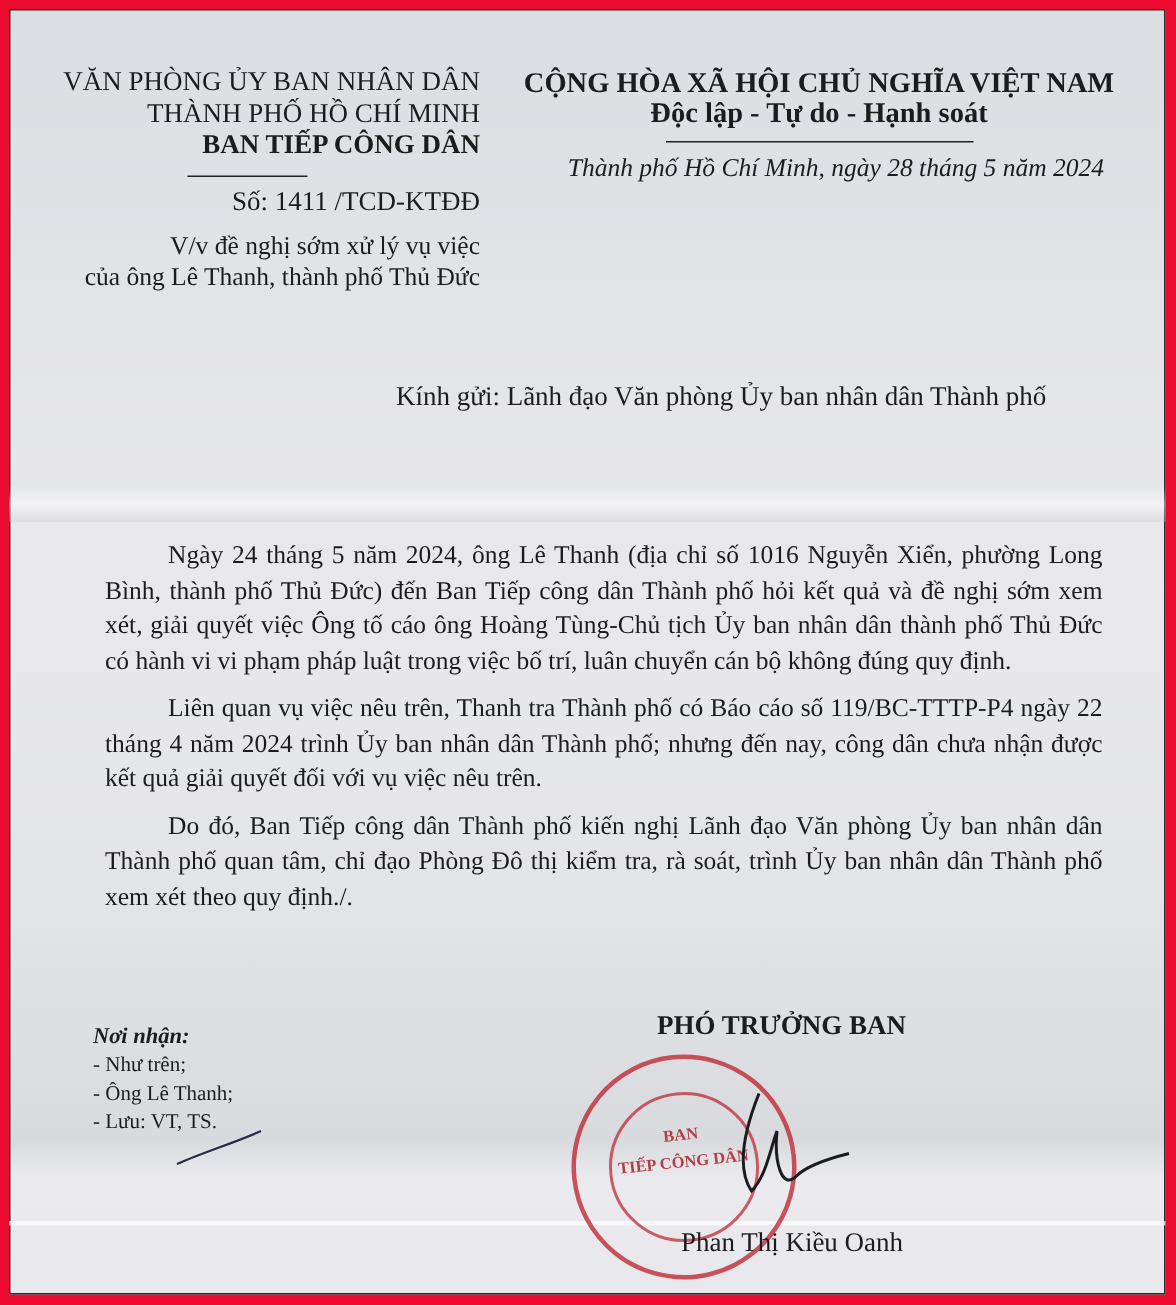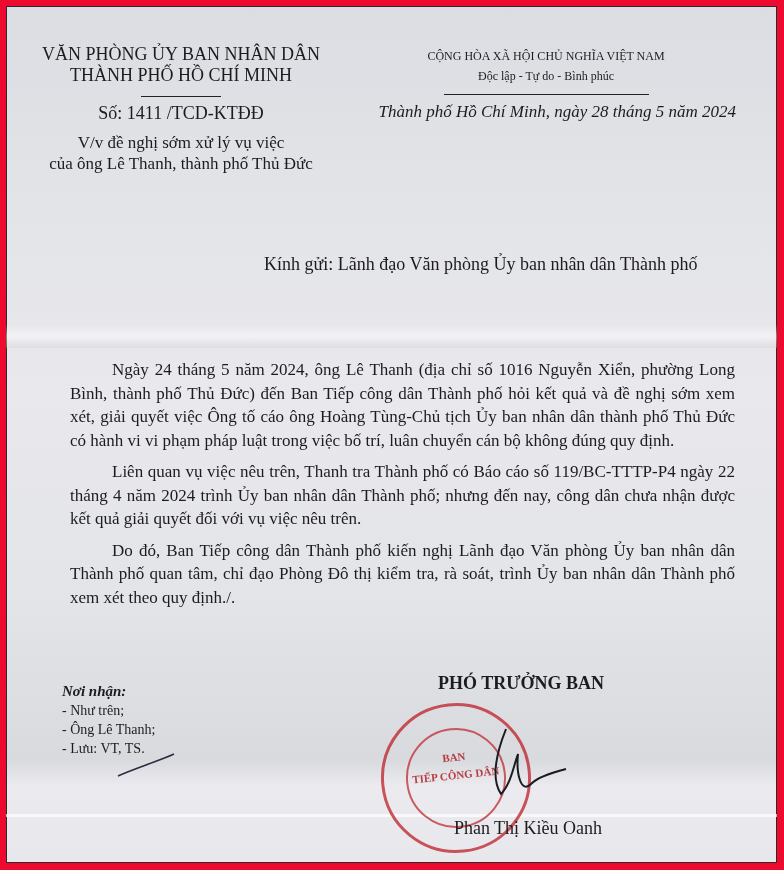--- a/index.html
+++ b/index.html
@@ -20,24 +20,24 @@
   .crease {
     position: absolute; left: 0; right: 0; top: 318px; height: 24px;
     background: linear-gradient(180deg, rgba(255,255,255,0) 0%, rgba(255,255,255,0.45) 50%, rgba(200,200,205,0.3) 100%);
   }
   .crease2 {
     position: absolute; left: 0; right: 0; top: 808px; height: 3px;
     background: rgba(255,255,255,0.7);
   }
   .abs { position: absolute; }
   .center { text-align: center; }
-  .hdr-left { left: 20px; top: 38px; width: 310px; font-size: 18px; line-height: 21px; }
+  .hdr-left { left: 4px; top: 38px; width: 310px; font-size: 18px; line-height: 21px; text-align: right; }
   .hdr-left .bold { font-weight: bold; }
   .rule { height: 1px; background: #222; margin: 10px auto 6px auto; }
-  .hdr-right { left: 340px; top: 40px; width: 400px; font-size: 12px; line-height: 20px; font-weight: normal; }
+  .hdr-right { left: 340px; top: 40px; width: 400px; font-size: 19px; line-height: 20px; font-weight: bold; }
   .date-line { left: 340px; top: 96px; width: 390px; font-size: 17px; font-style: italic; text-align: right; }
   .so { font-size: 18px; margin-top: 2px; }
   .vv { font-size: 17px; line-height: 21px; margin-top: 8px; }
   .kinh-gui { left: 258px; top: 248px; font-size: 18px; text-align: right; }
   .body-text { left: 64px; top: 352px; width: 665px; font-size: 17px; line-height: 23.5px; text-align: justify; }
   .body-text p { margin: 0 0 8px 0; text-indent: 42px; }
   .recipients { left: 56px; top: 676px; font-size: 14px; line-height: 19px; }
   .recipients .title { font-style: italic; font-weight: bold; font-size: 15px; }
   .sign-block { left: 400px; top: 666px; width: 230px; font-size: 18px; line-height: 23px; font-weight: bold; text-align: center; }
   .signer { left: 412px; top: 812px; width: 220px; font-size: 18px; font-weight: normal; text-align: center; }
@@ -62,29 +62,30 @@
 </head>
 <body>
 
 <div class="paper">
   <div class="crease"></div>
   <div class="crease2"></div>
 
   <div class="abs hdr-left center">
     <div>VĂN PHÒNG ỦY BAN NHÂN DÂN</div>
     <div>THÀNH PHỐ HỒ CHÍ MINH</div>
+    <div class="bold">BAN TIẾP CÔNG DÂN</div>
     <div class="rule" style="width:80px;"></div>
     <div class="so">Số:  1411 /TCD-KTĐĐ</div>
     <div class="vv">V/v đề nghị sớm xử lý vụ việc</div>
     <div class="vv" style="margin-top:0">của ông Lê Thanh, thành phố Thủ Đức</div>
   </div>
 
   <div class="abs hdr-right center">
     <div>CỘNG HÒA XÃ HỘI CHỦ NGHĨA VIỆT NAM</div>
-    <div>Độc lập - Tự do - Bình phúc</div>
+    <div>Độc lập - Tự do - Hạnh soát</div>
     <div class="rule" style="width:205px; margin-top:8px;"></div>
   </div>
   <div class="abs date-line">Thành phố Hồ Chí Minh, ngày 28 tháng 5  năm 2024</div>
 
   <div class="abs kinh-gui">Kính gửi: Lãnh đạo Văn phòng Ủy ban nhân dân Thành phố</div>
 
   <div class="abs body-text">
     <p>Ngày 24 tháng 5 năm 2024, ông Lê Thanh (địa chỉ số 1016 Nguyễn Xiển, phường Long Bình, thành phố Thủ Đức) đến Ban Tiếp công dân Thành phố hỏi kết quả và đề nghị sớm xem xét, giải quyết việc Ông tố cáo ông Hoàng Tùng-Chủ tịch Ủy ban nhân dân thành phố Thủ Đức có hành vi vi phạm pháp luật trong việc bố trí, luân chuyển cán bộ không đúng quy định.</p>
     <p>Liên quan vụ việc nêu trên, Thanh tra Thành phố có Báo cáo số 119/BC-TTTP-P4 ngày 22 tháng 4 năm 2024 trình Ủy ban nhân dân Thành phố; nhưng đến nay, công dân chưa nhận được kết quả giải quyết đối với vụ việc nêu trên.</p>
     <p>Do đó, Ban Tiếp công dân Thành phố kiến nghị Lãnh đạo Văn phòng Ủy ban nhân dân Thành phố quan tâm, chỉ đạo Phòng Đô thị kiểm tra, rà soát, trình Ủy ban nhân dân Thành phố xem xét theo quy định./.</p>

